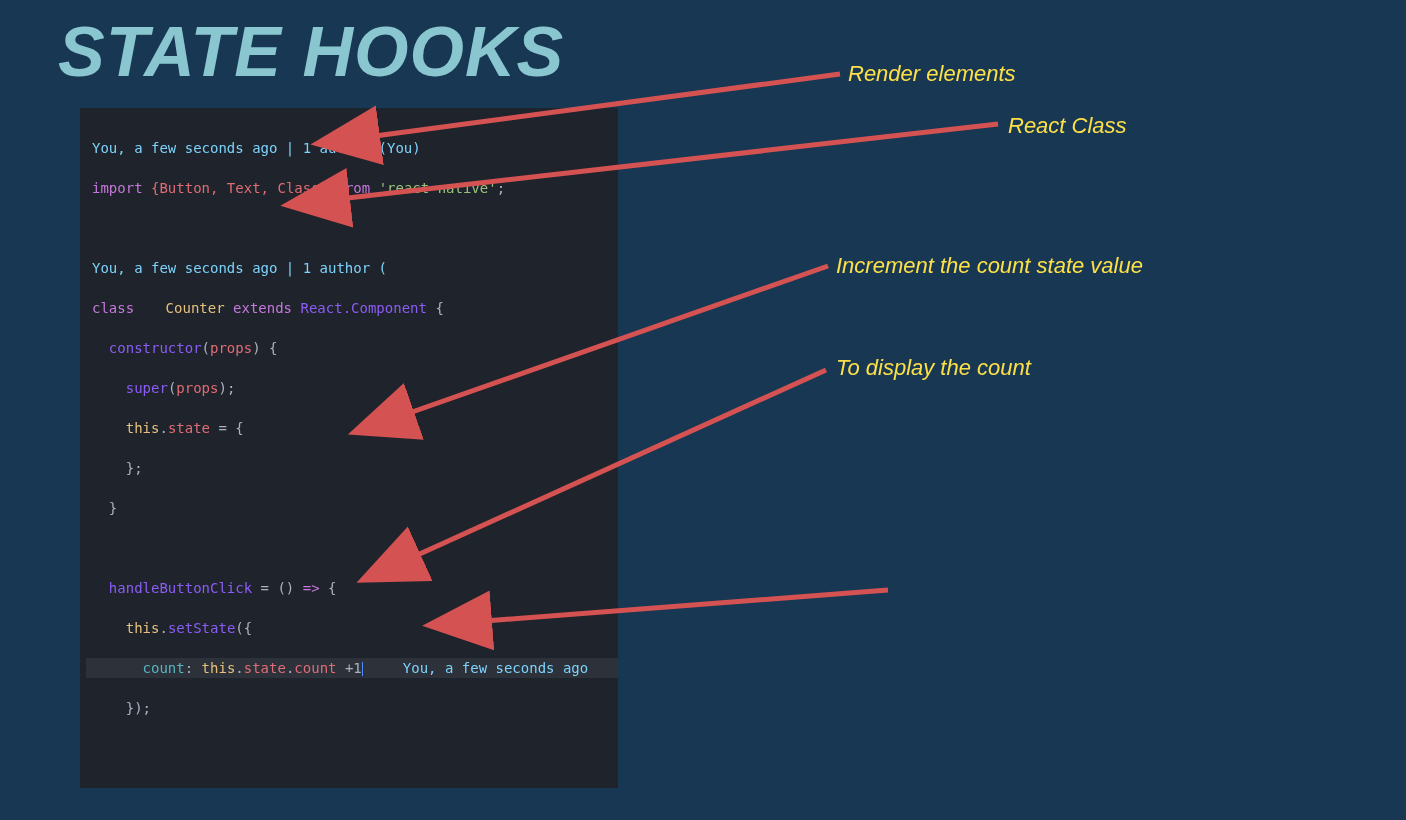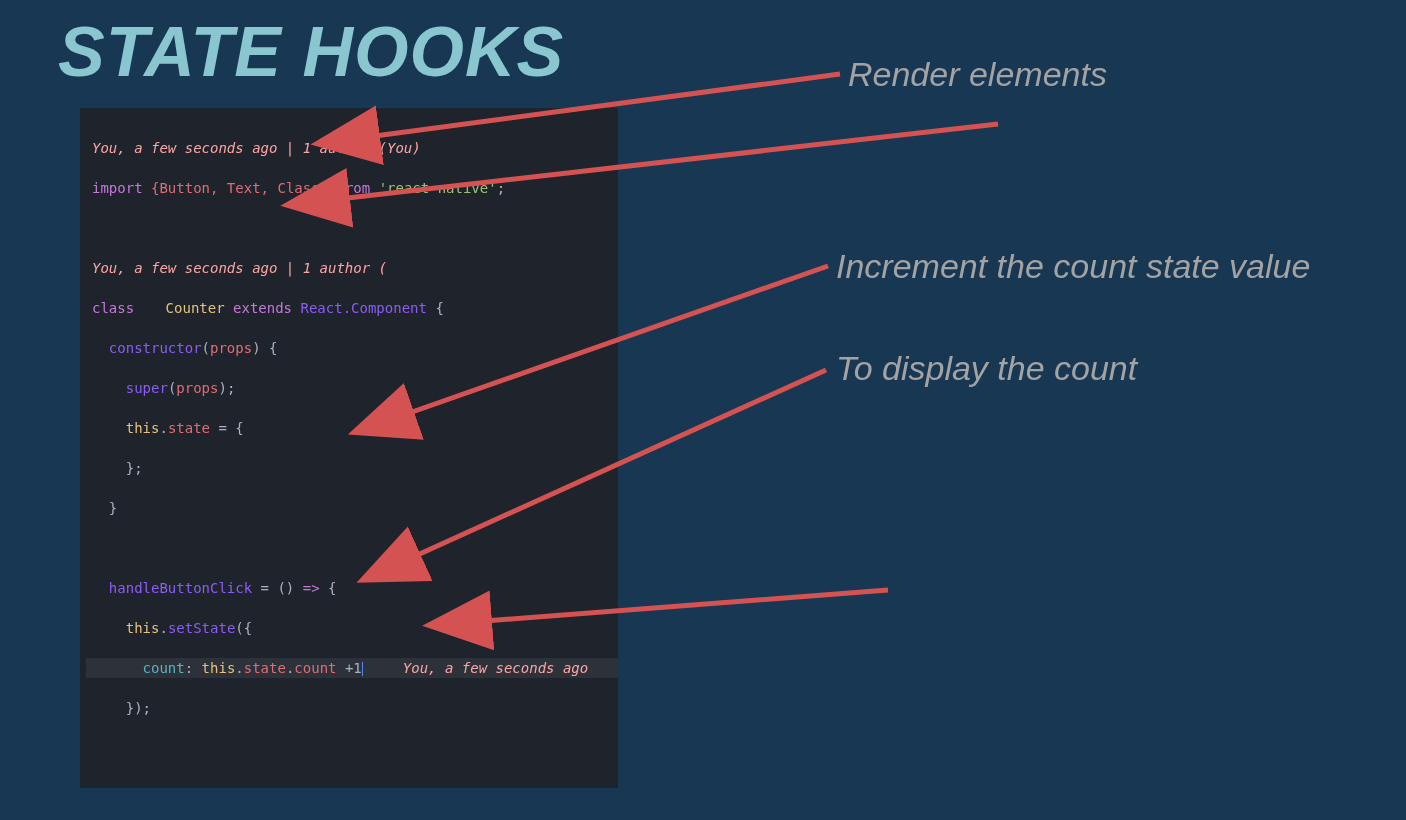--- a/index.html
+++ b/index.html
@@ -1,32 +1,32 @@
 <!DOCTYPE html>
 <html><head>
 <meta charset="utf-8">
 <style>
   html,body{margin:0;padding:0;width:1406px;height:820px;background:#173753;font-family:Helvetica,Arial,sans-serif;overflow:hidden;}
   .slide{position:relative;width:1406px;height:820px;}
   .title{position:absolute;left:58px;top:12px;font-size:70px;font-weight:800;font-style:italic;color:#8AC6D0;letter-spacing:1px;}
   .code-panel{position:absolute;left:80px;top:108px;width:538px;height:680px;background:#1F232B;color:#ABB2BF;font-family:Menlo,Consolas,monospace;font-size:14px;line-height:20px;white-space:pre;padding:10px 0 0 6px;box-sizing:border-box;overflow:hidden;}
-  .cm-comment{color:#fca5a5;font-style:italic;}
+  .cm-comment{color:#7dd3fc;}
   .cm-keyword{color:#C678DD;}
   .cm-var{color:#E06C75;}
   .cm-def{color:#8b5cf6;}
   .cm-string{color:#98C379;}
   .cm-prop{color:#56B6C2;}
   .cm-num{color:#D19A66;}
   .cm-plain{color:#ABB2BF;}
   .cm-this{color:#E5C07B;}
   .cm-type{color:#E5C07B;margin-left:23px;}
   .code-line{padding-left:6px;}
   .hl-line{background:#2C313A;}
   .cursor{border-left:1px solid #528BFF;display:inline-block;height:14px;vertical-align:middle;}
-  .annotation{position:absolute;color:#a3a3a3;font-style:italic;font-size:34px;line-height:36px;}
+  .annotation{position:absolute;color:#fde047;font-style:italic;font-size:22px;line-height:36px;}
   .arrow{position:absolute;pointer-events:none;}
 </style>
 </head>
 <body>
 <div class="slide">
 
 <div class="title">STATE HOOKS</div>
 
 <div class="code-panel">
 <div class="code-line"><span class="cm-comment">You, a few seconds ago | 1 author (You)</span></div>
@@ -56,20 +56,21 @@
 
 
 
 
 
 
 
 </div>
 
 <div class="annotation" style="left:848px;top:56px;">Render elements</div>
+<div class="annotation" style="left:1008px;top:108px;">React Class</div>
 <div class="annotation" style="left:836px;top:248px;">Increment the count state value</div>
 <div class="annotation" style="left:836px;top:350px;">To display the count</div>
 
 <svg class="arrow" width="1406" height="820">
   <defs>
     <marker id="ah" markerWidth="14" markerHeight="14" refX="4" refY="6" orient="auto" markerUnits="strokeWidth">
       <path d="M0,0 L0,12 L14,6 z" fill="#D55252"></path>
     </marker>
   </defs>
 

